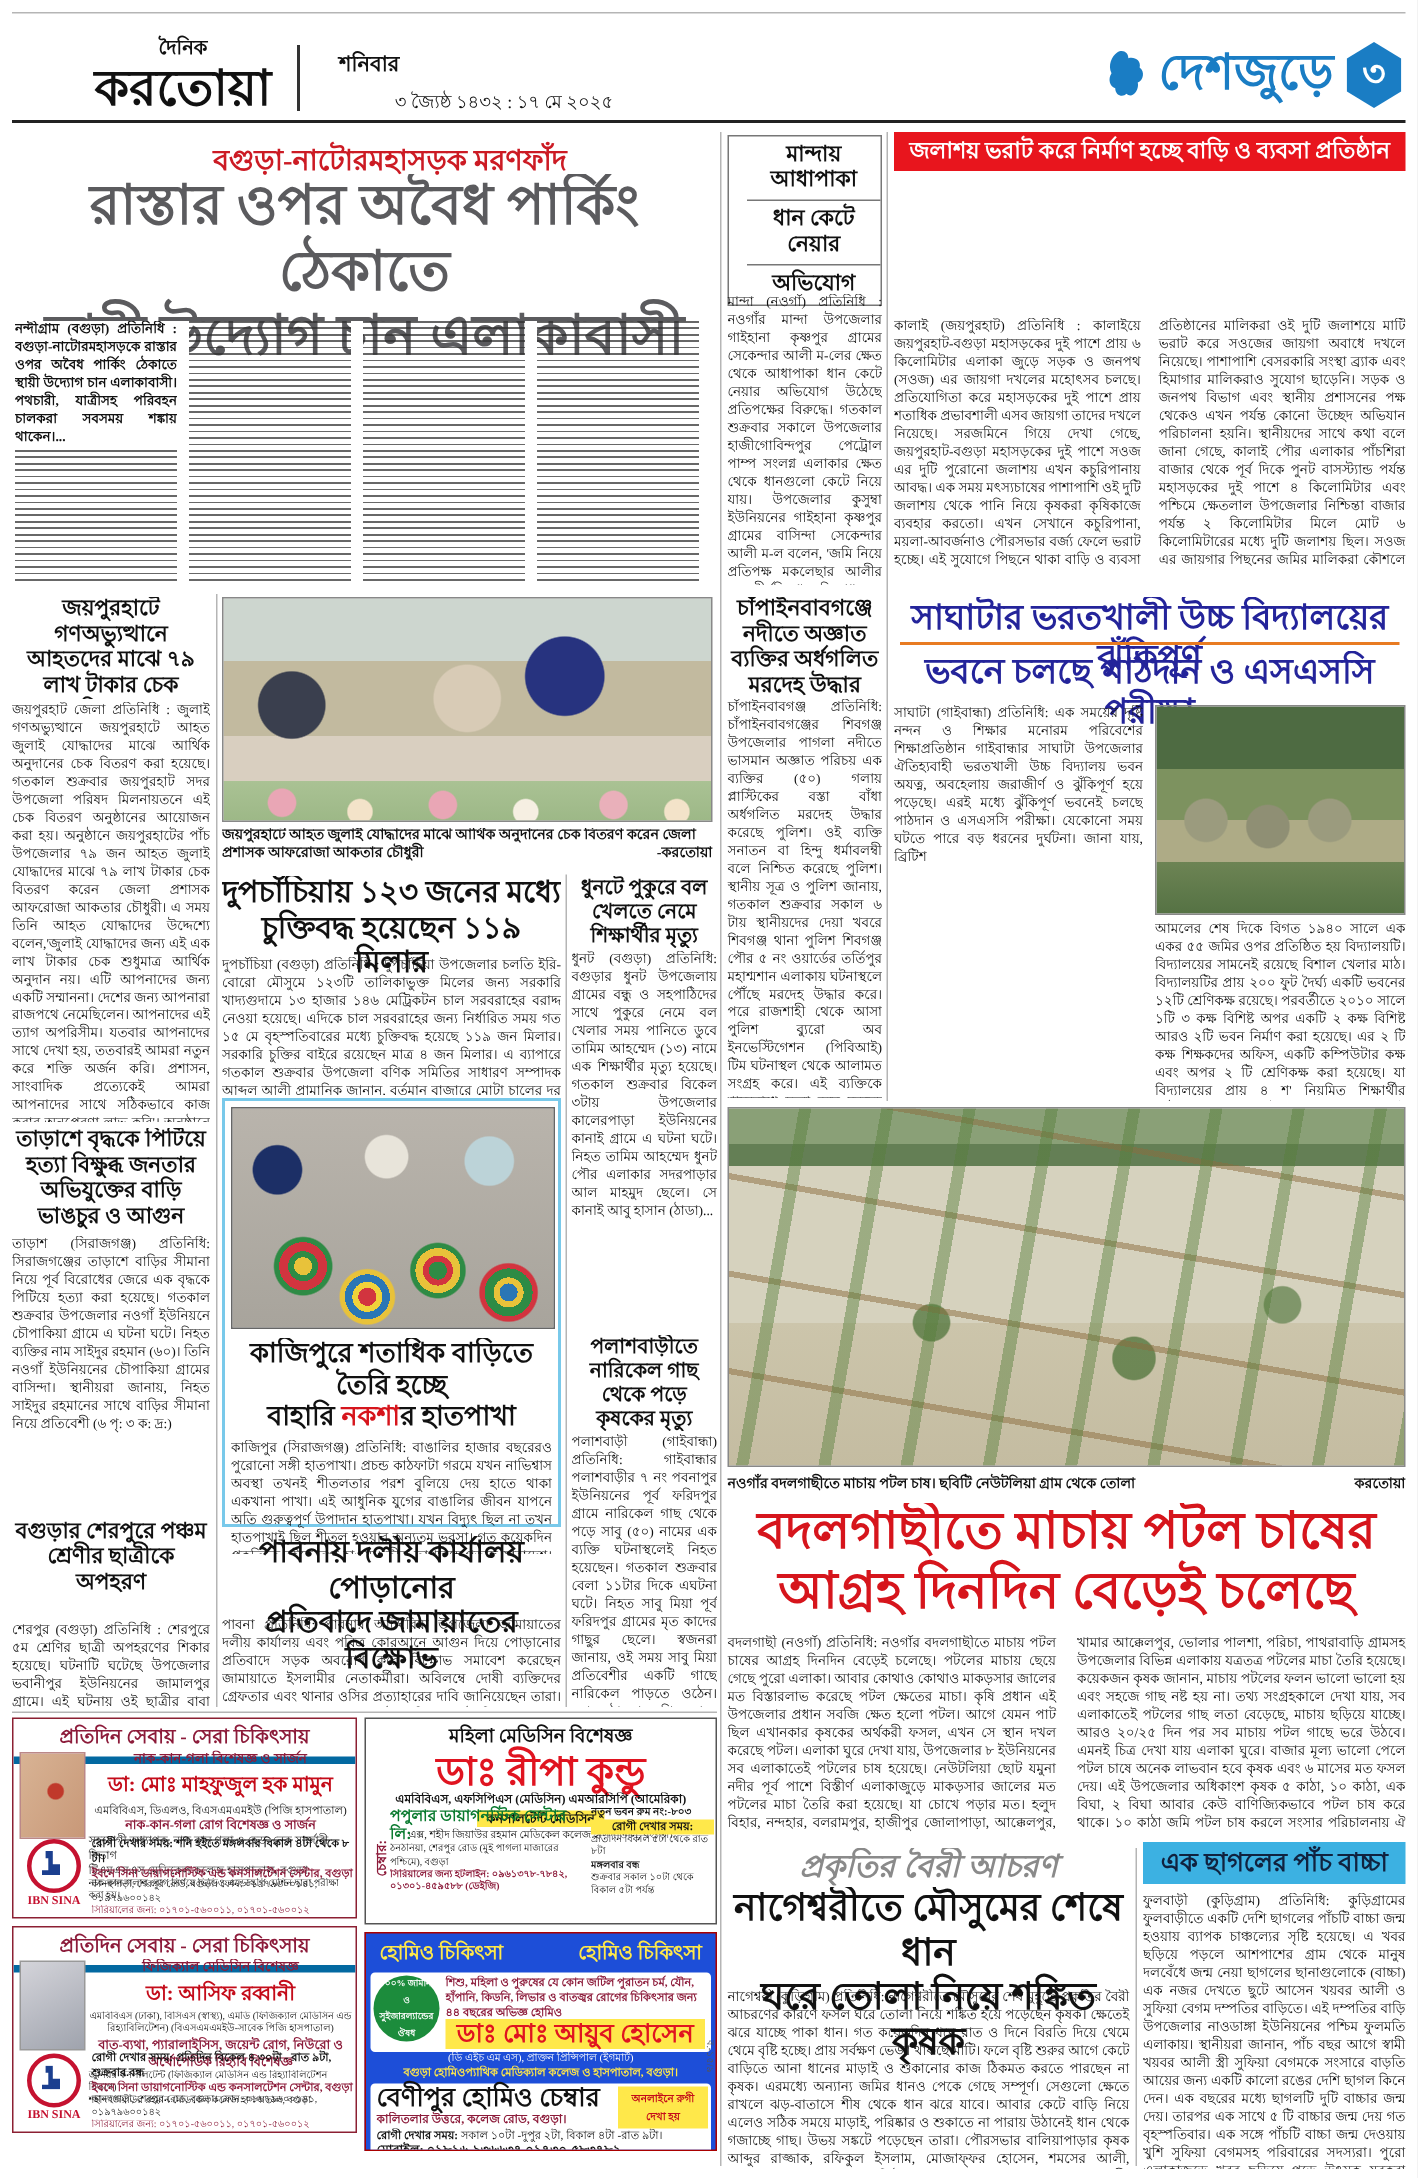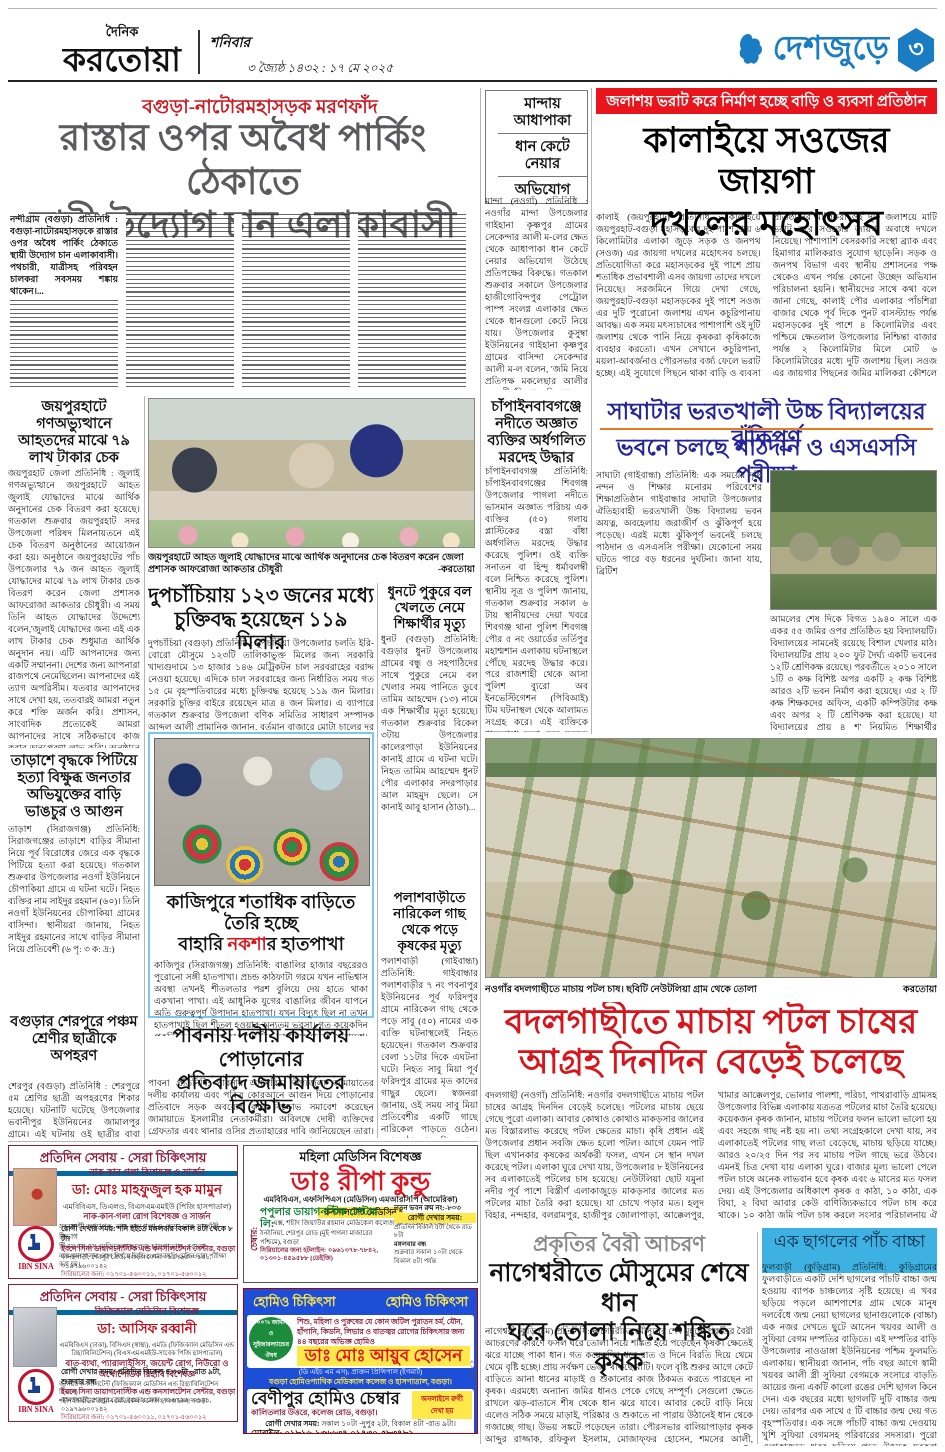--- a/index.html
+++ b/index.html
@@ -30,21 +30,21 @@
 
 <div id="page">
 
   <div class="abs hrule" style="left:8px;top:8px;width:929px;"></div>
 
   <div class="abs ctr" style="left:52px;top:22px;width:140px;">
     <div style="font-size:13px;font-weight:bold;">দৈনিক</div>
     <div style="font-size:33px;font-weight:900;line-height:1.05;">করতোয়া</div>
   </div>
   <div class="abs" style="left:198px;top:30px;width:2px;height:44px;background:#333;"></div>
-  <div class="abs" style="left:210px;top:31px;width:220px;font-style:italic;">
+  <div class="abs" style="left:226px;top:31px;width:220px;">
     <div style="font-size:14px;font-weight:bold;">শনিবার</div>
     <div style="font-size:12px;margin-top:4px;text-align:center;">৩ জ্যৈষ্ঠ ১৪৩২ : ১৭ মে ২০২৫</div>
   </div>
 
   <div class="abs" style="left:700px;top:24px;width:237px;height:52px;display:flex;align-items:center;justify-content:flex-end;gap:6px;">
     <span style="display:inline-block;width:30px;height:40px;">
       <svg viewBox="0 0 24 28" width="30" height="40">
           <path d="M7 2 C10 0 13 2 13 5 C16 4 20 6 19 10 C22 12 21 17 18 18 C19 22 15 27 12 24 C10 26 6 25 6 21 C3 20 2 16 4 13 C2 9 4 4 7 2 Z" fill="#1a7dc4"></path>
         </svg>
     </span>
@@ -71,24 +71,20 @@
   <div class="abs hrule" style="left:8px;top:1141px;width:470px;"></div>
 
   <div class="abs" style="left:485px;top:90px;width:103px;border:1px solid #777;padding-left:12px;">
     <div class="ctr hl" style="font-size:14.5px;padding:4px 1px;border-bottom:1px solid #777;">মান্দায় আধাপাকা</div>
     <div class="ctr hl" style="font-size:14.5px;padding:4px 1px;border-bottom:1px solid #777;">ধান কেটে নেয়ার</div>
     <div class="ctr hl" style="font-size:14.5px;padding:4px 1px;">অভিযোগ</div>
   </div>
   <div class="abs body" style="left:485px;top:196px;width:103px;height:194px;">মান্দা (নওগাঁ) প্রতিনিধি : নওগাঁর মান্দা উপজেলার গাইহানা কৃষ্ণপুর গ্রামের সেকেন্দার আলী ম-লের ক্ষেত থেকে আধাপাকা ধান কেটে নেয়ার অভিযোগ উঠেছে প্রতিপক্ষের বিরুদ্ধে। গতকাল শুক্রবার সকালে উপজেলার হাজীগোবিন্দপুর পেট্রোল পাম্প সংলগ্ন এলাকার ক্ষেত থেকে ধানগুলো কেটে নিয়ে যায়। উপজেলার কুসুম্বা ইউনিয়নের গাইহানা কৃষ্ণপুর গ্রামের বাসিন্দা সেকেন্দার আলী ম-ল বলেন, 'জমি নিয়ে প্রতিপক্ষ মকলেছার আলীর সঙ্গে দীর্ঘদিন ধরে বিরোধ চলে আসছিল। এ নিয়ে একাধিকবার সালিশে বিবাদমান জমিটি আমাকে বুঝিয়ে দেওয়া হয়। এরপর এই সম্পত্তিতে আমি বোরো ধান রোপণ করি। ধান এখনও পুরোপুরি কাটার উপযুক্ত (৬ পৃ: ১ ক: দ্র:)</div>
 
   <div class="abs ctr" style="left:596px;top:88px;width:341px;height:26px;background:#e8151d;color:#fff;font-weight:bold;font-size:15px;line-height:26px;overflow:hidden;">জলাশয় ভরাট করে নির্মাণ হচ্ছে বাড়ি ও ব্যবসা প্রতিষ্ঠান</div>
-  <div class="abs ctr hl" style="left:596px;top:120px;width:341px;font-size:35px;color:#000;">
-    <div>কালাইয়ে সওজের জায়গা</div>
-    <div>দখলের মহোৎসব</div>
-  </div>
   <div class="abs body" style="left:596px;top:212px;width:341px;height:178px;columns:2;column-gap:12px;">কালাই (জয়পুরহাট) প্রতিনিধি : কালাইয়ে জয়পুরহাট-বগুড়া মহাসড়কের দুই পাশে প্রায় ৬ কিলোমিটার এলাকা জুড়ে সড়ক ও জনপথ (সওজ) এর জায়গা দখলের মহোৎসব চলছে। প্রতিযোগিতা করে মহাসড়কের দুই পাশে প্রায় শতাধিক প্রভাবশালী এসব জায়গা তাদের দখলে নিয়েছে। সরজমিনে গিয়ে দেখা গেছে, জয়পুরহাট-বগুড়া মহাসড়কের দুই পাশে সওজ এর দুটি পুরোনো জলাশয় এখন কচুরিপানায় আবদ্ধ। এক সময় মৎস্যচাষের পাশাপাশি ওই দুটি জলাশয় থেকে পানি নিয়ে কৃষকরা কৃষিকাজে ব্যবহার করতো। এখন সেখানে কচুরিপানা, ময়লা-আবর্জনাও পৌরসভার বর্জ্য ফেলে ভরাট হচ্ছে। এই সুযোগে পিছনে থাকা বাড়ি ও ব্যবসা প্রতিষ্ঠানের মালিকরা ওই দুটি জলাশয়ে মাটি ভরাট করে সওজের জায়গা অবাধে দখলে নিয়েছে। পাশাপাশি বেসরকারি সংস্থা ব্র্যাক এবং হিমাগার মালিকরাও সুযোগ ছাড়েনি। সড়ক ও জনপথ বিভাগ এবং স্থানীয় প্রশাসনের পক্ষ থেকেও এখন পর্যন্ত কোনো উচ্ছেদ অভিযান পরিচালনা হয়নি। স্থানীয়দের সাথে কথা বলে জানা গেছে, কালাই পৌর এলাকার পাঁচশিরা বাজার থেকে পূর্ব দিকে পুনট বাসস্ট্যান্ড পর্যন্ত মহাসড়কের দুই পাশে ৪ কিলোমিটার এবং পশ্চিমে ক্ষেতলাল উপজেলার নিশ্চিন্তা বাজার পর্যন্ত ২ কিলোমিটার মিলে মোট ৬ কিলোমিটারের মধ্যে দুটি জলাশয় ছিল। সওজ এর জায়গার পিছনের জমির মালিকরা কৌশলে জলাশয় দুটিতে মাটি ফেলে প্রথমে ভরাট করে। পরে সেই জায়গায় কেউ বসতবাড়ি, দোকানঘর ও যাতায়াতের জন্য রাস্তা নির্মাণ করেছে। প্রায় শতাধিক দখলদার সওজ এর ৫/৬ শতাংশ করে জায়গা দখলে নিয়ে নিজেদের সম্পত্তি বলে দাবি করছেন। ইতোমধ্যে মহাসড়কের উভয় পাশে সওজ এর জায়গায় ৫০ থেকে ৬০টি পাকা বাড়ি নির্মাণও হয়েছে। আবার ১১টি দোকানঘর নতুনভাবে তৈরি হচ্ছে। উপজেলা মৎস্য কর্মকর্তা তৌহিদা মোস্তারিম বলেন,'জলাশয় দুটিতে সরকারিভাবে মৎস্য চাষের বিশাল সম্ভাবনা রয়েছে। তার আগে দখলদারদের উচ্ছেদ করতে হলে স্থানীয় প্রশাসনের সমন্বয় ছাড়া কোনো ব্যবস্থা নেওয়া সম্ভব হবে না। কালাই উপজেলা নির্বাহী অফিসার শামিমা আক্তার জাহান বলেন, 'সরকারের কোটি টাকার সম্পদ অব্যবহৃত অবস্থায় পড়ে রয়েছে। উন্মুক্ত জলাশয় দুইটি সড়ক ও জনপথ বিভাগের আওতাধীন, তাদের সাথে সমন্বয় করে অবৈধ দখলদারদের উচ্ছেদ করতে হবে। সড়ক ও জনপথ বিভাগের নির্বাহী প্রকৌশলী মনিরুজ্জামান বলেন, খুব অল্প সময়ের মধ্যে অবৈধ দখলদারদের উচ্ছেদ করা হবে।</div>
 
   <div class="abs ctr hl" style="left:8px;top:398px;width:132px;font-size:14.5px;height:68px;">জয়পুরহাটে গণঅভ্যুত্থানে আহতদের মাঝে ৭৯ লাখ টাকার চেক বিতরণ</div>
   <div class="abs body" style="left:8px;top:468px;width:132px;height:280px;">জয়পুরহাট জেলা প্রতিনিধি : জুলাই গণঅভ্যুত্থানে জয়পুরহাটে আহত জুলাই যোদ্ধাদের মাঝে আর্থিক অনুদানের চেক বিতরণ করা হয়েছে। গতকাল শুক্রবার জয়পুরহাট সদর উপজেলা পরিষদ মিলনায়তনে এই চেক বিতরণ অনুষ্ঠানের আয়োজন করা হয়। অনুষ্ঠানে জয়পুরহাটের পাঁচ উপজেলার ৭৯ জন আহত জুলাই যোদ্ধাদের মাঝে ৭৯ লাখ টাকার চেক বিতরণ করেন জেলা প্রশাসক আফরোজা আকতার চৌধুরী। এ সময় তিনি আহত যোদ্ধাদের উদ্দেশ্যে বলেন,'জুলাই যোদ্ধাদের জন্য এই এক লাখ টাকার চেক শুধুমাত্র আর্থিক অনুদান নয়। এটি আপনাদের জন্য একটি সম্মাননা। দেশের জন্য আপনারা রাজপথে নেমেছিলেন। আপনাদের এই ত্যাগ অপরিসীম। যতবার আপনাদের সাথে দেখা হয়, ততবারই আমরা নতুন করে শক্তি অর্জন করি। প্রশাসন, সাংবাদিক প্রত্যেকেই আমরা আপনাদের সাথে সঠিকভাবে কাজ করার অনুপ্রেরণা লাভ করি'। অনুষ্ঠানে জেলা প্রশাসন ও বিভিন্ন দপ্তরের প্রশাসনিক কর্মকর্তা, বিএনপি ও বৈষম্যবিরোধী ছাত্র আন্দোলনের জেলা নেতৃবৃন্দ এবং বিভিন্ন গণমাধ্যমকর্মীরা উপস্থিত ছিলেন।</div>
 
   <div class="abs ctr hl" style="left:8px;top:752px;width:132px;font-size:14.5px;height:70px;">তাড়াশে বৃদ্ধকে পিটিয়ে হত্যা বিক্ষুব্ধ জনতার অভিযুক্তের বাড়ি ভাঙচুর ও আগুন</div>
   <div class="abs body" style="left:8px;top:824px;width:132px;height:186px;">তাড়াশ (সিরাজগঞ্জ) প্রতিনিধি: সিরাজগঞ্জের তাড়াশে বাড়ির সীমানা নিয়ে পূর্ব বিরোধের জেরে এক বৃদ্ধকে পিটিয়ে হত্যা করা হয়েছে। গতকাল শুক্রবার উপজেলার নওগাঁ ইউনিয়নে চৌপাকিয়া গ্রামে এ ঘটনা ঘটে। নিহত ব্যক্তির নাম সাইদুর রহমান (৬০)। তিনি নওগাঁ ইউনিয়নের চৌপাকিয়া গ্রামের বাসিন্দা। স্থানীয়রা জানায়, নিহত সাইদুর রহমানের সাথে বাড়ির সীমানা নিয়ে প্রতিবেশী (৬ পৃ: ৩ ক: দ্র:)</div>
 
   <div class="abs ctr hl" style="left:8px;top:1013px;width:132px;font-size:14.5px;height:66px;">বগুড়ার শেরপুরে পঞ্চম শ্রেণীর ছাত্রীকে অপহরণ</div>
   <div class="abs body" style="left:8px;top:1081px;width:132px;height:58px;">শেরপুর (বগুড়া) প্রতিনিধি : শেরপুরে ৫ম শ্রেণির ছাত্রী অপহরণের শিকার হয়েছে। ঘটনাটি ঘটেছে উপজেলার ভবানীপুর ইউনিয়নের জামালপুর গ্রামে। এই ঘটনায় ওই ছাত্রীর বাবা বাদি হয়ে শেরপুর থানায় লিখিত অভিযোগ দাখিল করেছেন। এলাকাবাসী ও শেরপুর থানায় লিখিত অভিযোগ...</div>
@@ -168,28 +164,28 @@
     <span>নওগাঁর বদলগাছীতে মাচায় পটল চাষ। ছবিটি নেউটলিয়া গ্রাম থেকে তোলা</span>
     <span style="float:right;">করতোয়া</span>
   </div>
 
   <div class="abs ctr hl" style="left:485px;top:1002px;width:452px;font-size:34px;color:#d6151c;">
     <div>বদলগাছীতে মাচায় পটল চাষের</div>
     <div>আগ্রহ দিনদিন বেড়েই চলেছে</div>
   </div>
   <div class="abs body" style="left:485px;top:1090px;width:452px;height:136px;columns:2;column-gap:14px;">বদলগাছী (নওগাঁ) প্রতিনিধি: নওগাঁর বদলগাছীতে মাচায় পটল চাষের আগ্রহ দিনদিন বেড়েই চলেছে। পটলের মাচায় ছেয়ে গেছে পুরো এলাকা। আবার কোথাও কোথাও মাকড়সার জালের মত বিস্তারলাভ করেছে পটল ক্ষেতের মাচা। কৃষি প্রধান এই উপজেলার প্রধান সবজি ক্ষেত হলো পটল। আগে যেমন পাট ছিল এখানকার কৃষকের অর্থকরী ফসল, এখন সে স্থান দখল করেছে পটল। এলাকা ঘুরে দেখা যায়, উপজেলার ৮ ইউনিয়নের সব এলাকাতেই পটলের চাষ হয়েছে। নেউটলিয়া ছোট যমুনা নদীর পূর্ব পাশে বিস্তীর্ণ এলাকাজুড়ে মাকড়সার জালের মত পটলের মাচা তৈরি করা হয়েছে। যা চোখে পড়ার মত। হলুদ বিহার, নন্দহার, বলরামপুর, হাজীপুর জোলাপাড়া, আক্কেলপুর, খামার আক্কেলপুর, ভোলার পালশা, পরিচা, পাথরাবাড়ি গ্রামসহ উপজেলার বিভিন্ন এলাকায় যত্রতত্র পটলের মাচা তৈরি হয়েছে। কয়েকজন কৃষক জানান, মাচায় পটলের ফলন ভালো ভালো হয় এবং সহজে গাছ নষ্ট হয় না। তথ্য সংগ্রহকালে দেখা যায়, সব এলাকাতেই পটলের গাছ লতা বেড়েছে, মাচায় ছড়িয়ে যাচ্ছে। আরও ২০/২৫ দিন পর সব মাচায় পটল গাছে ভরে উঠবে। এমনই চিত্র দেখা যায় এলাকা ঘুরে। বাজার মূল্য ভালো পেলে পটল চাষে অনেক লাভবান হবে কৃষক এবং ৬ মাসের মত ফসল দেয়। এই উপজেলার অধিকাংশ কৃষক ৫ কাঠা, ১০ কাঠা, এক বিঘা, ২ বিঘা আবার কেউ বাণিজ্যিকভাবে পটল চাষ করে থাকে। ১০ কাঠা জমি পটল চাষ করলে সংসার পরিচালনায় ঐ কৃষকের আর কোন সমস্যা হয় না। উপজেলা কৃষি অফিসার সূত্রে জানা যায়, বদলগাছী পলি এলাকা হওয়ায় উপজেলায় ভিটা (উঁচু জমি) জমির পরিমাণ বেশি। এ কারণে লাউ, মিষ্টি কুমড়া, বরবটি, ঝিঙ্গা, মরিচ, বাঁধা কপি, ফুল কপি, ঢেঁড়শ, টমেটো, পটল, বেগুন, আলুসহ সব ধরণের সবজি চাষ হয় সাফল্যের সাথে। এর মধ্যে পটল অন্যতম সবজি ক্ষেত। এই এলাকার পটল দেশের গন্ডি পেরিয়ে যায় বিদেশে। এই উপজেলায় স্থানীয় জাত লাউজান, বারি হাইব্রিড পটল-১ ও ২ চাষ করা হয়। এর মধ্যে স্থানীয় জাত লাউজান জনপ্রিয়। বাজারে এর দাম ও বেশি। পটল চাষী আতিক জানান, মৌসুমের প্রথম দিকে পটলের দাম ছিল ১৬শ/২হাজার টাকা মণ। বর্তমানে বিক্রি হচ্ছে ৮শ' টাকা মণ।</div>
 
-  <div class="abs ctr hl" style="left:485px;top:1232px;width:268px;font-size:21px;color:#8a8a8a;">প্রকৃতির বৈরী আচরণ</div>
+  <div class="abs ctr hl" style="left:485px;top:1232px;width:268px;font-size:21px;color:#8a8a8a;font-style:italic;">প্রকৃতির বৈরী আচরণ</div>
   <div class="abs ctr hl" style="left:485px;top:1258px;width:268px;font-size:25px;">
     <div>নাগেশ্বরীতে মৌসুমের শেষে ধান</div>
     <div>ঘরে তোলা নিয়ে শঙ্কিত কৃষক</div>
   </div>
   <div class="abs body" style="left:485px;top:1326px;width:268px;height:120px;">নাগেশ্বরী (কুড়িগ্রাম) প্রতিনিধি: নাগেশ্বরীতে মৌসুমের শেষ মুহূর্তে প্রকৃতির বৈরী আচরণের কারণে ফসল ঘরে তোলা নিয়ে শঙ্কিত হয়ে পড়েছেন কৃষক। ক্ষেতেই ঝরে যাচ্ছে পাকা ধান। গত কয়েকদিন ধরে রাত ও দিনে বিরতি দিয়ে থেমে থেমে বৃষ্টি হচ্ছে। প্রায় সর্বক্ষণ ভেজা থাকছে মাটি। ফলে বৃষ্টি শুরুর আগে কেটে বাড়িতে আনা ধানের মাড়াই ও শুকানোর কাজ ঠিকমত করতে পারছেন না কৃষক। এরমধ্যে অন্যান্য জমির ধানও পেকে গেছে সম্পূর্ণ। সেগুলো ক্ষেতে রাখলে ঝড়-বাতাসে শীষ থেকে ধান ঝরে যাবে। আবার কেটে বাড়ি নিয়ে এলেও সঠিক সময়ে মাড়াই, পরিষ্কার ও শুকাতে না পারায় উঠানেই ধান থেকে গজাচ্ছে গাছ। উভয় সঙ্কটে পড়েছেন তারা। পৌরসভার বালিয়াপাড়ার কৃষক আব্দুর রাজ্জাক, রফিকুল ইসলাম, মোজাফ্ফর হোসেন, শমসের আলী, দুল্যাগাওয়া বাম্বুবল মহলের ভিটা গ্রামের মাহবুবুর রহমান, সেকেন্দার আলী, আব্দুল মতিন, আব্দুল হক, অজিরুল হক, আশিকুর রহমানসহ প্রায় বিভিন্ন এলাকার অনেকেই বলেন, এবার অন্যান্য বারের তুলনায় ধানের ফলন ভাল হয়েছে। কিন্তু ঘন ঘন বৃষ্টিতে সে ধান ঠিকমত ঘরে তুলতে পারছি না আমরা। (৬ পৃ: ১ ক: দ্র:)</div>
 
-  <div class="abs ctr" style="left:762px;top:1228px;width:175px;height:45px;background:#3cb1e2;color:#10223f;font-weight:normal;font-size:17px;line-height:28px;overflow:hidden;">এক ছাগলের পাঁচ বাচ্চা</div>
+  <div class="abs ctr" style="left:762px;top:1228px;width:175px;height:28px;background:#3cb1e2;color:#10223f;font-weight:bold;font-size:17px;line-height:28px;overflow:hidden;">এক ছাগলের পাঁচ বাচ্চা</div>
   <div class="abs body" style="left:762px;top:1262px;width:175px;height:184px;">ফুলবাড়ী (কুড়িগ্রাম) প্রতিনিধি: কুড়িগ্রামের ফুলবাড়ীতে একটি দেশি ছাগলের পাঁচটি বাচ্চা জন্ম হওয়ায় ব্যাপক চাঞ্চল্যের সৃষ্টি হয়েছে। এ খবর ছড়িয়ে পড়লে আশপাশের গ্রাম থেকে মানুষ দলবেঁধে জন্ম নেয়া ছাগলের ছানাগুলোকে (বাচ্চা) এক নজর দেখতে ছুটে আসেন খয়বর আলী ও সুফিয়া বেগম দম্পতির বাড়িতে। এই দম্পতির বাড়ি উপজেলার নাওডাঙ্গা ইউনিয়নের পশ্চিম ফুলমতি এলাকায়। স্থানীয়রা জানান, পাঁচ বছর আগে স্বামী খয়বর আলী স্ত্রী সুফিয়া বেগমকে সংসারে বাড়তি আয়ের জন্য একটি কালো রঙের দেশি ছাগল কিনে দেন। এক বছরের মধ্যে ছাগলটি দুটি বাচ্চার জন্ম দেয়। তারপর এক সাথে ৫ টি বাচ্চার জন্ম দেয় গত বৃহস্পতিবার। এক সঙ্গে পাঁচটি বাচ্চা জন্ম দেওয়ায় খুশি সুফিয়া বেগমসহ পরিবারের সদস্যরা। পুরো এলাকাজুড়ে খবর ছড়িয়ে পড়ে উৎসুক যুবকরা সামাজিক যোগাযোগ মাধ্যম ফেসবুকে পোস্ট করেন। গতকাল শুক্রবার সকালে সরেজমিনে গিয়ে দেখা গেছে, সদ্য জন্ম নেয়া পাঁচটি ছাগলের বাচ্চা জন্মের পর মা (৬ পৃ: ১ ক: দ্র:)</div>
 
   <div class="abs adbox" style="left:8px;top:1145px;width:230px;height:134px;">
     <div class="adhead">প্রতিদিন সেবায় - সেরা চিকিৎসায়</div>
     <div style="position:absolute;left:4px;top:22px;width:42px;height:56px;background:radial-gradient(circle at 55% 45%, #c0392b 0 5px, transparent 6px),linear-gradient(120deg,#d8b394,#c89878);border:1px solid #b88;"></div>
     <div style="position:absolute;left:50px;top:21px;width:176px;">
       <div class="tiny ctr" style="color:#8c1b3a;font-weight:bold;font-size:9px;">নাক-কান-গলা বিশেষজ্ঞ ও সার্জন</div>
       <div class="ctr" style="color:#c40c1a;font-weight:bold;font-size:13.5px;">ডা: মোঃ মাহফুজুল হক মামুন</div>
       <div class="tiny ctr">এমবিবিএস, ডিএলও, বিএসএমএমইউ (পিজি হাসপাতাল)</div>
       <div class="tiny ctr" style="color:#8c1b3a;font-weight:bold;font-size:8.5px;">নাক-কান-গলা রোগ বিশেষজ্ঞ ও সার্জন</div>
@@ -269,20 +265,20 @@
     <div style="background:#fff;border-radius:3px;margin-top:2px;padding:2px 4px 2px 50px;position:relative;min-height:46px;">
       <div style="position:absolute;left:2px;top:2px;width:44px;height:44px;border-radius:50%;background:#1c8c3c;color:#fff;font-size:6px;font-weight:bold;display:flex;align-items:center;justify-content:center;text-align:center;padding:2px;box-sizing:border-box;">১০০% জার্মানী ও সুইজারল্যান্ডের ঔষধ</div>
       <div class="tiny" style="color:#8c1b3a;font-weight:bold;font-size:7.5px;">শিশু, মহিলা ও পুরুষের যে কোন জটিল পুরাতন চর্ম, যৌন, হাঁপানি, কিডনি, লিভার ও বাতজ্বর রোগের চিকিৎসার জন্য ৪৪ বছরের অভিজ্ঞ হোমিও</div>
       <div class="ctr" style="color:#e01420;font-weight:900;font-size:17px;background:#ffe84a;line-height:1.15;">ডাঃ মোঃ আয়ুব হোসেন</div>
     </div>
     <div class="ctr tiny" style="color:#fff;font-size:7px;">(ডি এইচ এম এস), প্রাক্তন প্রিন্সিপাল (ইগমার্ট)</div>
     <div class="ctr tiny" style="color:#ffe84a;font-weight:bold;font-size:7.5px;">বগুড়া হোমিওপ্যাথিক মেডিক্যাল কলেজ ও হাসপাতাল, বগুড়া।</div>
     <div style="background:#fff;border-radius:3px;margin-top:2px;padding:1px 4px;position:relative;">
       <div style="font-weight:900;font-size:17px;line-height:1.1;">বেণীপুর হোমিও চেম্বার</div>
       <div class="tiny" style="color:#8c1b3a;font-weight:bold;font-size:8px;">কালিতলার উত্তরে, কলেজ রোড, বগুড়া।</div>
-      <div class="tiny" style="font-size:7.5px;text-align:center;"><b>রোগী দেখার সময়:</b> <span>সকাল ১০টা -দুপুর ২টা, বিকাল ৪টা -রাত ৯টা।</span></div>
+      <div class="tiny" style="font-size:7.5px;"><b>রোগী দেখার সময়:</b> <span>সকাল ১০টা -দুপুর ২টা, বিকাল ৪টা -রাত ৯টা।</span></div>
       <div class="tiny" style="font-weight:bold;font-size:8.5px;">মোবাইল: ০১৮১৬-৯৩৬৬৩৭,০১৭৩০-৫৮৩৭৮২</div>
       <div style="position:absolute;right:2px;top:2px;width:56px;background:#ffe84a;color:#c40c1a;font-weight:bold;font-size:7px;text-align:center;padding:2px;">অনলাইনে রুগী দেখা হয়</div>
     </div>
   </div>
   <div class="abs" style="left:468px;top:1360px;width:10px;font-size:6.5px;color:#555;writing-mode:vertical-rl;">ব.-১৫/৯</div>
 
 </div>
 
 </body></html>

